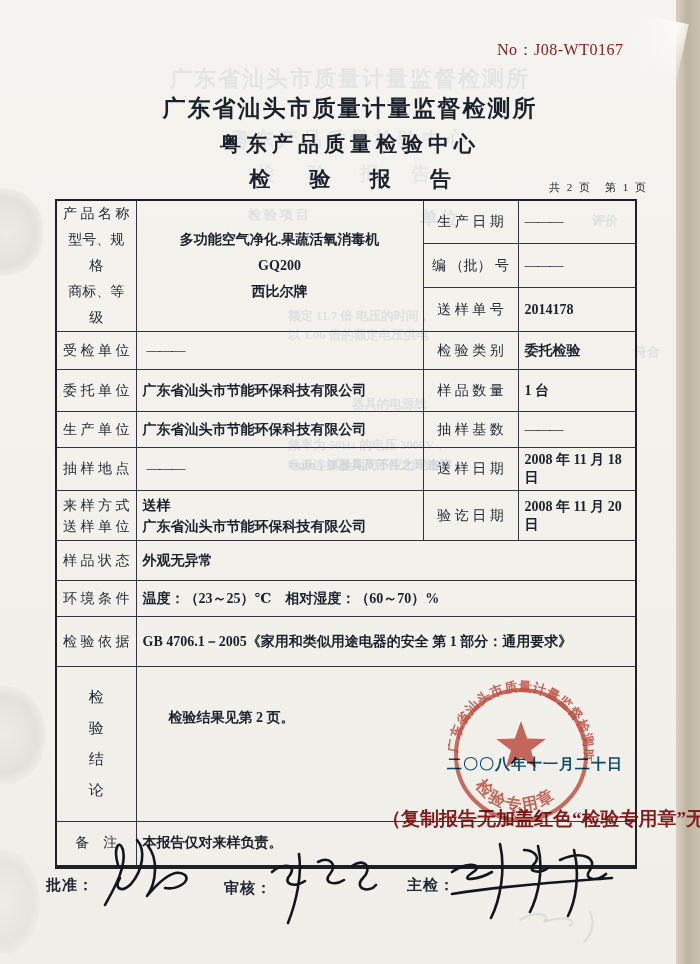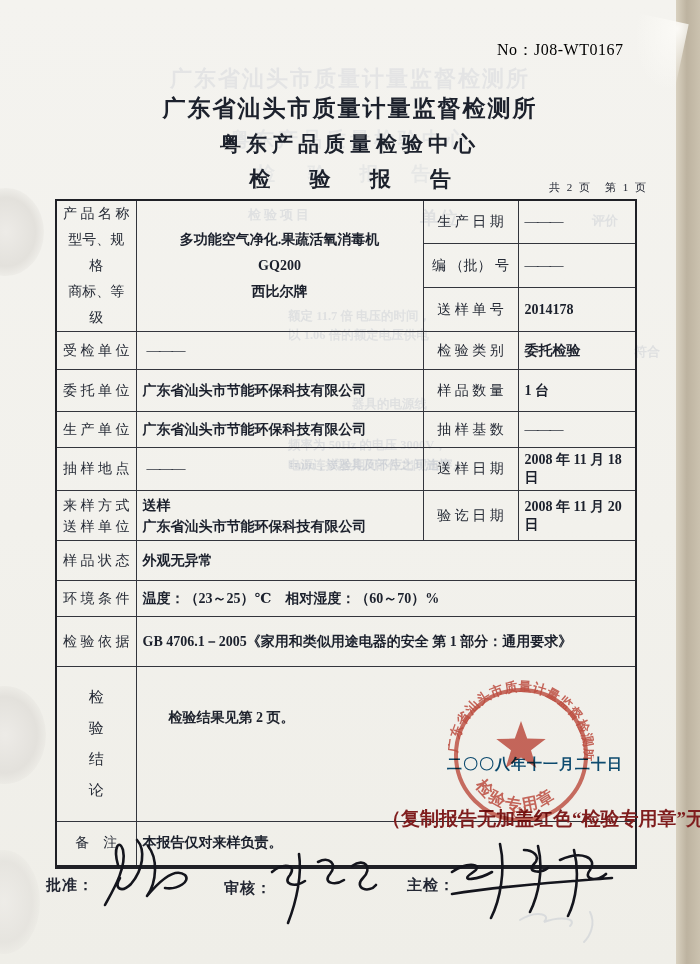--- a/index.html
+++ b/index.html
@@ -30,21 +30,21 @@
   .g-th2 { left:420px; top:206px; font-size:18px; letter-spacing:2px; }
   .g-th3 { left:592px; top:212px; font-size:13px; }
   .g-r1 { left:288px; top:308px; font-size:12.5px; }
   .g-r2 { left:288px; top:327px; font-size:12.5px; }
   .g-ok1 { left:634px; top:343px; font-size:13px; }
   .g-p1 { left:352px; top:396px; font-size:12.5px; }
   .g-p2 { left:288px; top:417px; font-size:12.5px;margin-top:40px; }
   .g-p3 { left:288px; top:437px; font-size:12.5px;text-align:center; }
   .g-p4 { left:288px; top:457px; font-size:12.5px; }
 
-  .doc-no { position:absolute; left:497px; top:40px; font-size:16px; color:#000000;
+  .doc-no { position:absolute; left:497px; top:40px; font-size:16px; color:#7f1d1d;
     letter-spacing:.5px; }
   .hdr { position:absolute; left:0; width:700px; text-align:center; color:#1c212c; font-weight:700; }
   .hdr-org1 { top:93px; font-size:23px; letter-spacing:2px; }
   .hdr-org2 { top:130px; font-size:21px; letter-spacing:5px; }
   .hdr-title { top:165px; font-size:21px; letter-spacing:17px; text-indent:17px; }
   .page-info { position:absolute; right:52px; top:180px; font-size:11px; color:#232733; letter-spacing:2px; }
 
   table.report { position:absolute; left:55px; top:199px; width:580px;
     border-collapse:collapse; table-layout:fixed; font-size:14px; color:#20242e;
     border:2px solid #1f2026; border-bottom-width:4px; }

